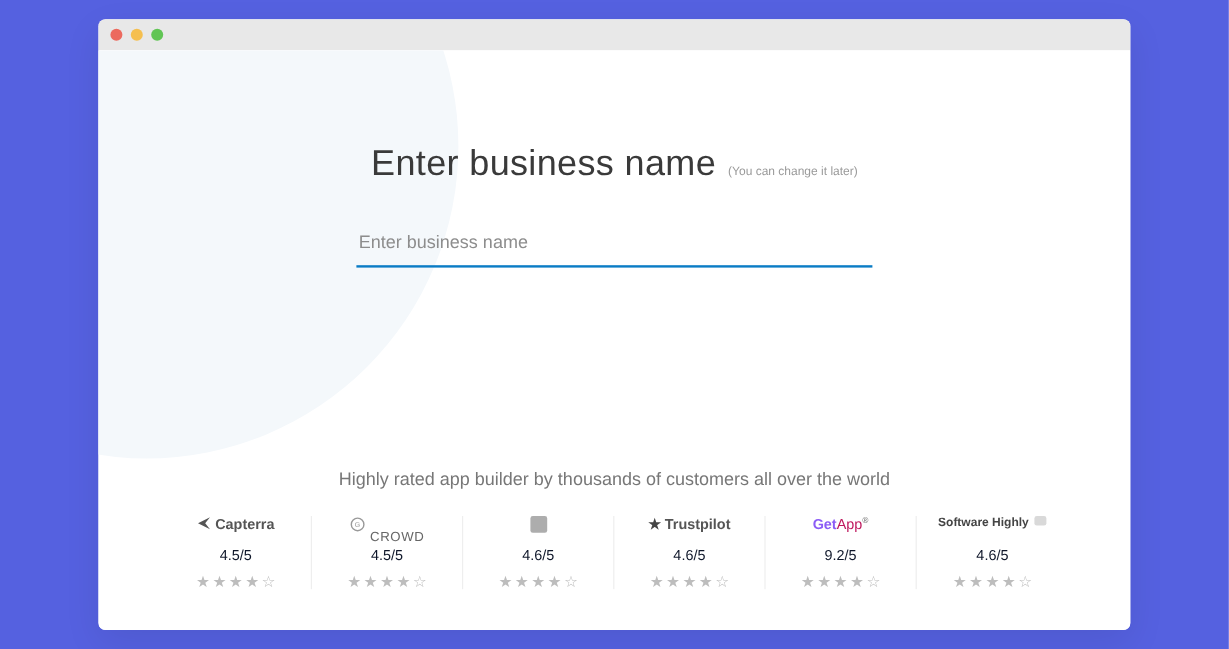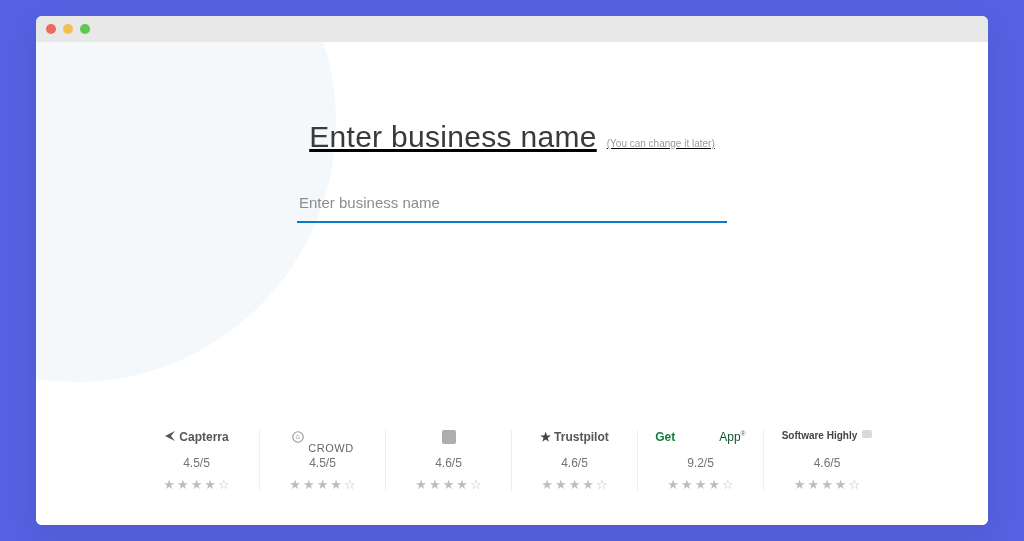--- a/index.html
+++ b/index.html
@@ -7,28 +7,27 @@
       background: #5561e0;
       width: 1024px;
       height: 541px;
       font-family: -apple-system, BlinkMacSystemFont, "Segoe UI", Helvetica, Arial, sans-serif;
       display: flex;
       align-items: center;
       justify-content: center;
       overflow: hidden;
     }
     .window {
-      width: 952px;
+      width: 860px;
       height: 509px;
       background: #fff;
       border-radius: 6px;
       overflow: hidden;
       box-shadow: 0 10px 30px rgba(0,0,0,0.08);
       position: relative;
-      text-decoration: underline;
     }
     .titlebar {
       height: 26px;
       background: #e8e8e8;
       display: flex;
       align-items: center;
       padding: 0 10px;
       gap: 7px;
     }
     .dot { width: 10px; height: 10px; border-radius: 50%; }
@@ -134,27 +133,27 @@
       display: flex;
       justify-content: center;
       color: #555;
       font-size: 12px;
       font-weight: 600;
       gap: 3px;
     }
     .provider-logo svg { flex-shrink: 0; }
     .rating-value {
       font-size: 12px;
-      color: #737373;
+      color: #0f172a;
     }
     .stars { display: flex; gap: 2px; }
     .star { color: #bdbdbd; font-size: 13px; line-height: 1; }
     .thin { font-weight: 300; margin-top: 12px; }
-    .getapp-logo .get { font-weight: 700; color: #15803d; }
-    .getapp-logo .app { font-weight: 400; color: #14532d; padding-left: 44px; }
+    .getapp-logo .get { font-weight: 700; color: #8b5cf6; }
+    .getapp-logo .app { font-weight: 400; color: #be185d; }
     .getapp-logo .tm { font-size: 7px; vertical-align: super; color: #888; }
     .sa-logo { font-size: 10px; color: #444; font-weight: 700; }
     .sa-badge { display:inline-block; width:10px; height:8px; background:#d9d9d9; border-radius:2px; margin-left:2px; vertical-align:middle;}
     .g2-logo { color:#666; font-weight:400; font-size:11px; letter-spacing:0.5px;}
     .fb-square { width:14px; height:14px; background:#adadad; border-radius:2px; display:inline-block;}
   </style>
 </head>
 <body>
 
 <div class="window">
@@ -170,20 +169,21 @@
       <div class="heading-row">
         <div class="heading">Enter business name</div>
         <div class="subheading">(You can change it later)</div>
       </div>
       <div class="input-wrap">
         <input class="biz-input" type="text" autofocus="" placeholder="Enter business name" style="">
       </div>
     </div>
 
     <div class="ratings-section">
+      <div class="ratings-title">Highly rated app builder by thousands of customers all over the world</div>
       <div class="ratings-row">
 
         <div class="rating-card">
           <div class="provider-logo">
             <svg width="12" height="12" viewBox="0 0 24 24">
                 <path fill="#555" d="M2 12 L22 2 L14 12 L22 22 Z"></path>
               </svg>
             <span>Capterra</span>
           </div>
           <div class="rating-value">4.5/5</div>

